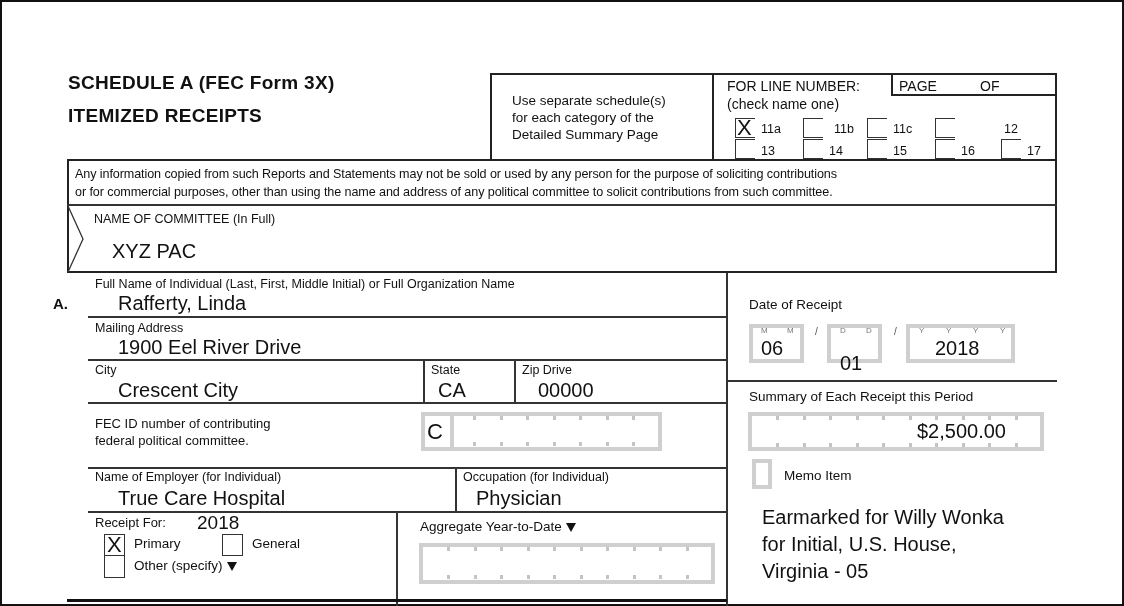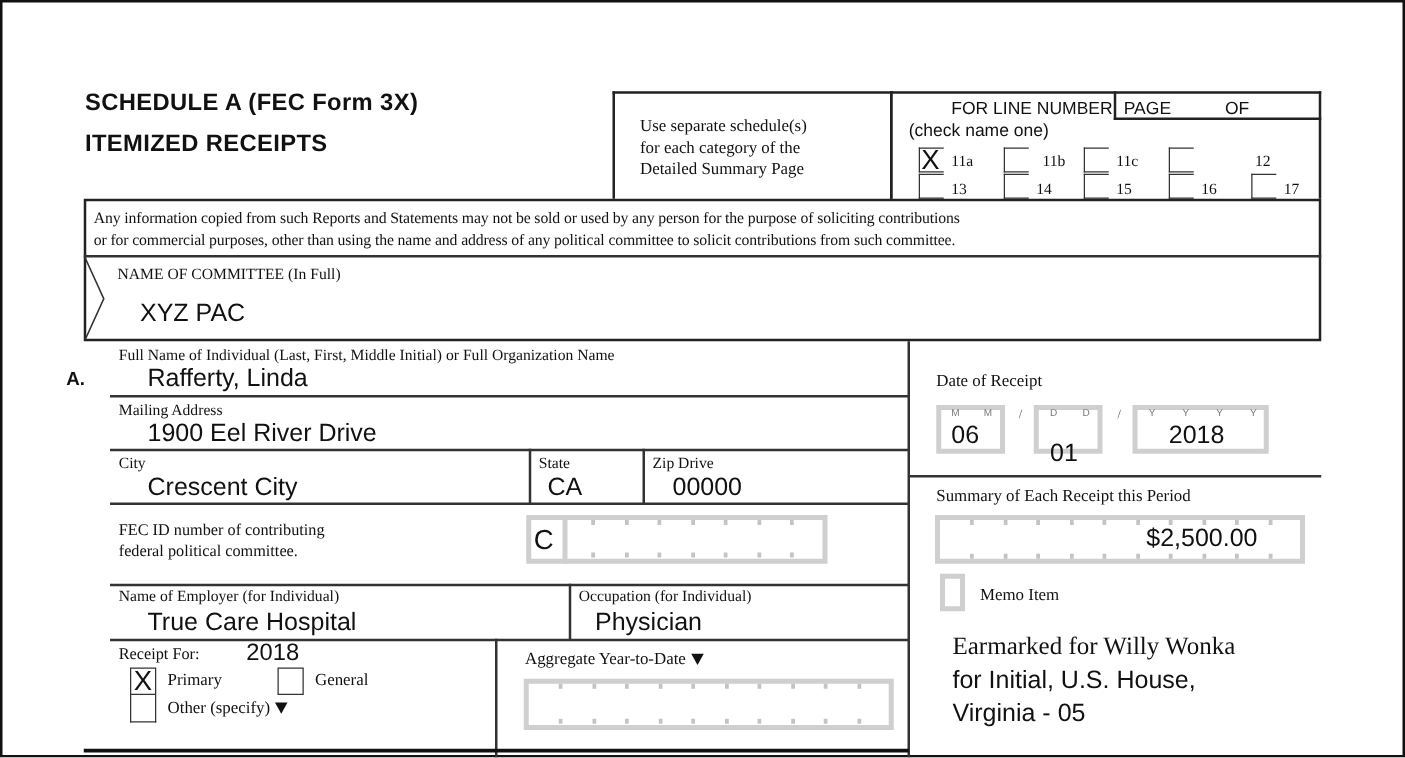--- a/index.html
+++ b/index.html
@@ -5,21 +5,21 @@
   html, body { margin:0; padding:0; background:#fff; }
   body { width:1124px; height:606px; position:relative; overflow:hidden;
          font-family:"Liberation Sans", sans-serif; color:#111; }
   .frame { position:absolute; left:0; top:0; width:1120px; height:602px;
            border:2px solid #111; border-right-width:3px; }
   .abs { position:absolute; }
   .title { font-weight:bold; font-size:19px; letter-spacing:0.3px; }
   .hline { position:absolute; background:#333; height:2px; }
   .vline { position:absolute; background:#333; width:2px; }
   .lbl { position:absolute; font-size:13.5px; color:#111; white-space:nowrap; }
-  .small { position:absolute; font-size:12.5px; color:#111; white-space:nowrap;font-family:Liberation Serif, serif; }
+  .small { position:absolute; font-size:12.5px; color:#111; white-space:nowrap; }
   .val { position:absolute; font-size:20px; color:#111; white-space:nowrap; }
   .cb { position:absolute; width:20px; height:20px; border:1px solid #333; border-right:none; border-top:1px solid #333; box-sizing:border-box; background:#fff; }
   .cb.full { border:1px solid #333; }
   .cbx { position:absolute; font-size:22px; line-height:20px; }
   .gbox { position:absolute; border:4px solid #cfcfcf; box-sizing:border-box; background:#fff; }
   .tick { position:absolute; width:3px; height:4px; background:#c4c4c4; }
   .tinylbl { position:absolute; font-size:8px; color:#777; }
   .tri { display:inline-block; width:0; height:0; border-left:5px solid transparent; border-right:5px solid transparent; border-top:9px solid #111; vertical-align:middle; margin-left:4px; }
 </style>
 </head>
@@ -30,21 +30,21 @@
 <div class="abs title" style="left:68px;top:72px;">SCHEDULE A  (FEC Form 3X)</div>
 <div class="abs title" style="left:68px;top:105px;">ITEMIZED RECEIPTS</div>
 
 <div class="abs" style="left:490px;top:73px;width:224px;height:86px;border:2px solid #222;border-bottom:none;box-sizing:border-box;">
   <div class="small" style="left:20px;top:18px;font-size:13.5px;">Use separate schedule(s)</div>
   <div class="small" style="left:20px;top:35px;font-size:13.5px;">for each category of the</div>
   <div class="small" style="left:20px;top:52px;font-size:13.5px;">Detailed Summary Page</div>
 </div>
 
 <div class="abs" style="left:712px;top:73px;width:345px;height:86px;border:2px solid #222;border-left:2px solid #222;border-bottom:none;box-sizing:border-box;"></div>
-<div class="lbl" style="left:727px;top:78px;font-size:14px;margin-left:34px;">FOR LINE NUMBER:</div>
+<div class="lbl" style="left:727px;top:78px;font-size:14px;">FOR LINE NUMBER:</div>
 <div class="lbl" style="left:727px;top:96px;font-size:14px;">(check name one)</div>
 <div class="abs" style="left:891px;top:73px;width:166px;height:23px;border-left:2px solid #222;border-bottom:2px solid #222;box-sizing:border-box;"></div>
 <div class="lbl" style="left:899px;top:78px;font-size:14px;">PAGE</div>
 <div class="lbl" style="left:980px;top:78px;font-size:14px;">OF</div>
 
 <div class="cb" style="left:735px;top:118px;"></div>
 <div class="cbx" style="left:737px;top:118px;">X</div>
 <div class="small" style="left:761px;top:122px;">11a</div>
 
 <div class="cb" style="left:803px;top:118px;"></div>
@@ -214,15 +214,15 @@
     <div class="tick" style="left: 988px; top: 416px;"></div>
     <div class="tick" style="left: 988px; top: 443px;"></div>
     <div class="tick" style="left: 1014.5px; top: 416px;"></div>
     <div class="tick" style="left: 1014.5px; top: 443px;"></div>
   </div>
 <div class="val" style="left:917px;top:420px;">$2,500.00</div>
 
 <div class="gbox" style="left:752px;top:459px;width:20px;height:30px;"></div>
 <div class="small" style="left:784px;top:468px;font-size:13.5px;">Memo Item</div>
 
-<div class="val" style="left:762px;top:506px;font-family:Liberation Serif, serif;">Earmarked for Willy Wonka</div>
+<div class="val" style="left:762px;top:506px;">Earmarked for Willy Wonka</div>
 <div class="val" style="left:762px;top:533px;">for Initial, U.S. House,</div>
 <div class="val" style="left:762px;top:560px;">Virginia - 05</div>
 
 </body></html>

